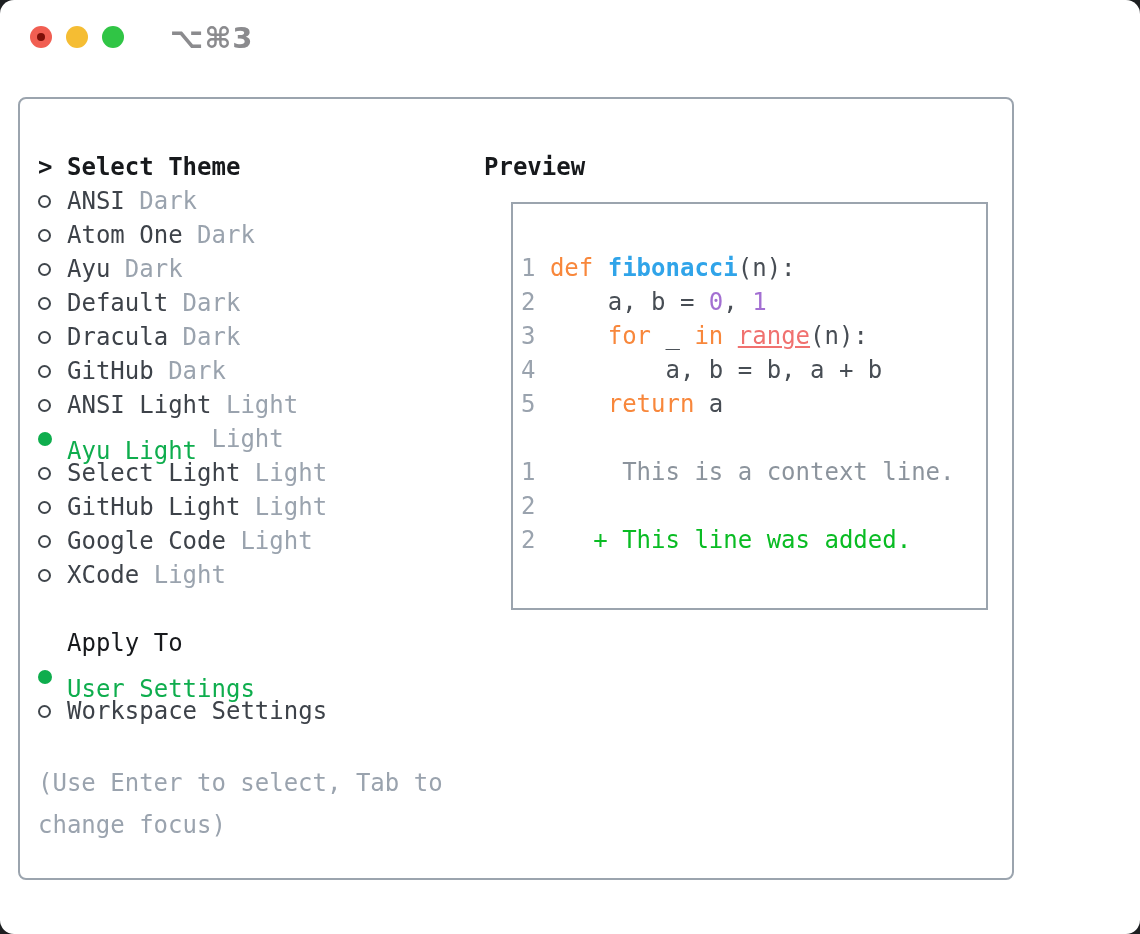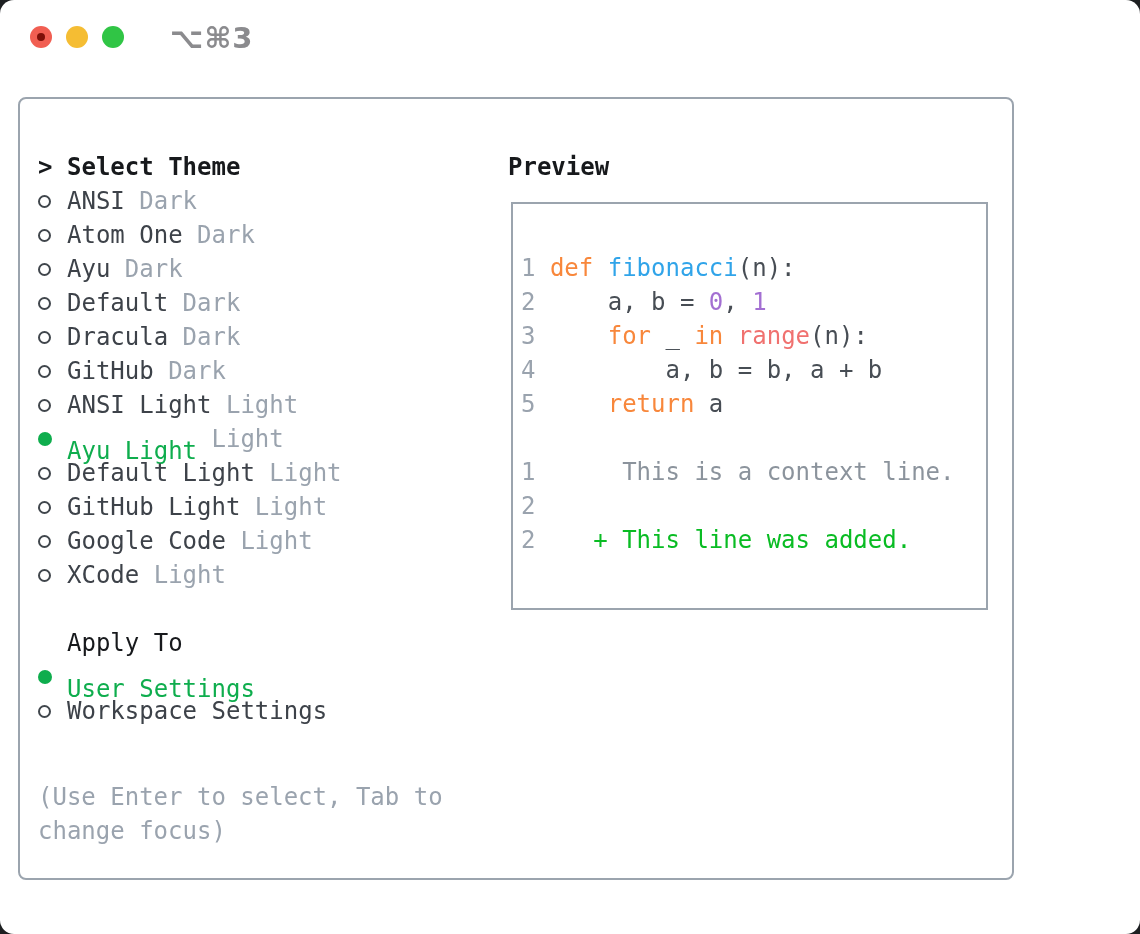--- a/index.html
+++ b/index.html
@@ -40,40 +40,40 @@
   .prompt{color:var(--header-black);font-weight:bold;}
   .list-header{color:var(--header-black);font-weight:bold;}
   .section-header{color:var(--header-black);}
   .bullet{width:13px;height:13px;border:2px solid var(--ring-gray);border-radius:50%;}
   .bullet.selected{width:14px;height:14px;border:none;background:var(--accent-green);}
   .item-name{color:var(--item-text);text-align:right;}
   .item-name.selected{color:var(--accent-green);margin-top:24px;}
   .item-tag{color:var(--muted-gray);text-align:center;}
   .spacer{height:34px;}
   .help{
-    font-size:24px;line-height:34px;color:var(--muted-gray);
-    width:432px;white-space:normal;margin-top:18px;
+    font-size:24px;line-height:42px;color:var(--muted-gray);
+    width:432px;white-space:normal;
   }
   
   .preview-label{
-    position:absolute;left:488px;top:51px;height:34px;display:flex;align-items:center;
+    position:absolute;left:464px;top:51px;height:34px;display:flex;align-items:center;
     font-size:24px;font-weight:bold;color:var(--header-black);
   }
   .preview-box{
     position:absolute;left:491px;top:103px;width:477px;height:408px;
     border:2px solid var(--border-gray);background:#fff;
     padding:47px 0 0 8px;overflow:hidden;
   }
   .code-line{display:flex;white-space:pre;font-size:24px;height:34px;align-items:center;}
   .num{color:var(--muted-gray);}
   .tok-plain{color:var(--code-plain);}
   .tok-keyword{color:var(--code-keyword);}
-  .tok-function{color:var(--code-function);}
+  .tok-function{color:var(--code-function);font-weight:bold;}
   .tok-number{color:var(--code-number);}
-  .tok-builtin{color:var(--code-builtin);}
+  .tok-builtin{color:var(--code-builtin);text-decoration:underline;}
   .diff-context{color:var(--diff-context);text-align:center;}
   .diff-deleted{color:var(--diff-deleted);}
   .diff-added{color:var(--diff-added);}
 </style>
 </head>
 <body>
 
 <div class="screen">
 
   <div class="titlebar">
@@ -94,21 +94,21 @@
 
       <div id="theme-list">
           <div class="row"><span class="gutter"><span class="bullet"></span></span><span class="item-name">ANSI</span><span class="item-tag"> Dark</span></div>
           <div class="row"><span class="gutter"><span class="bullet"></span></span><span class="item-name">Atom One</span><span class="item-tag"> Dark</span></div>
           <div class="row"><span class="gutter"><span class="bullet"></span></span><span class="item-name">Ayu</span><span class="item-tag"> Dark</span></div>
           <div class="row"><span class="gutter"><span class="bullet"></span></span><span class="item-name">Default</span><span class="item-tag"> Dark</span></div>
           <div class="row"><span class="gutter"><span class="bullet"></span></span><span class="item-name">Dracula</span><span class="item-tag"> Dark</span></div>
           <div class="row"><span class="gutter"><span class="bullet"></span></span><span class="item-name">GitHub</span><span class="item-tag"> Dark</span></div>
           <div class="row"><span class="gutter"><span class="bullet"></span></span><span class="item-name">ANSI Light</span><span class="item-tag"> Light</span></div>
           <div class="row"><span class="gutter"><span class="bullet selected"></span></span><span class="item-name selected">Ayu Light</span><span class="item-tag"> Light</span></div>
-          <div class="row"><span class="gutter"><span class="bullet"></span></span><span class="item-name">Default Light</span><span class="item-tag"> Light</span></div>
+          <div class="row"><span class="gutter"><span class="bullet"></span></span><span class="item-name">Select Light</span><span class="item-tag"> Light</span></div>
           <div class="row"><span class="gutter"><span class="bullet"></span></span><span class="item-name">GitHub Light</span><span class="item-tag"> Light</span></div>
           <div class="row"><span class="gutter"><span class="bullet"></span></span><span class="item-name">Google Code</span><span class="item-tag"> Light</span></div>
           <div class="row"><span class="gutter"><span class="bullet"></span></span><span class="item-name">XCode</span><span class="item-tag"> Light</span></div>
         </div>
 
       <div class="spacer"></div>
 
       <div class="row">
         <span class="gutter"></span><span class="section-header">Apply To</span>
       </div>

